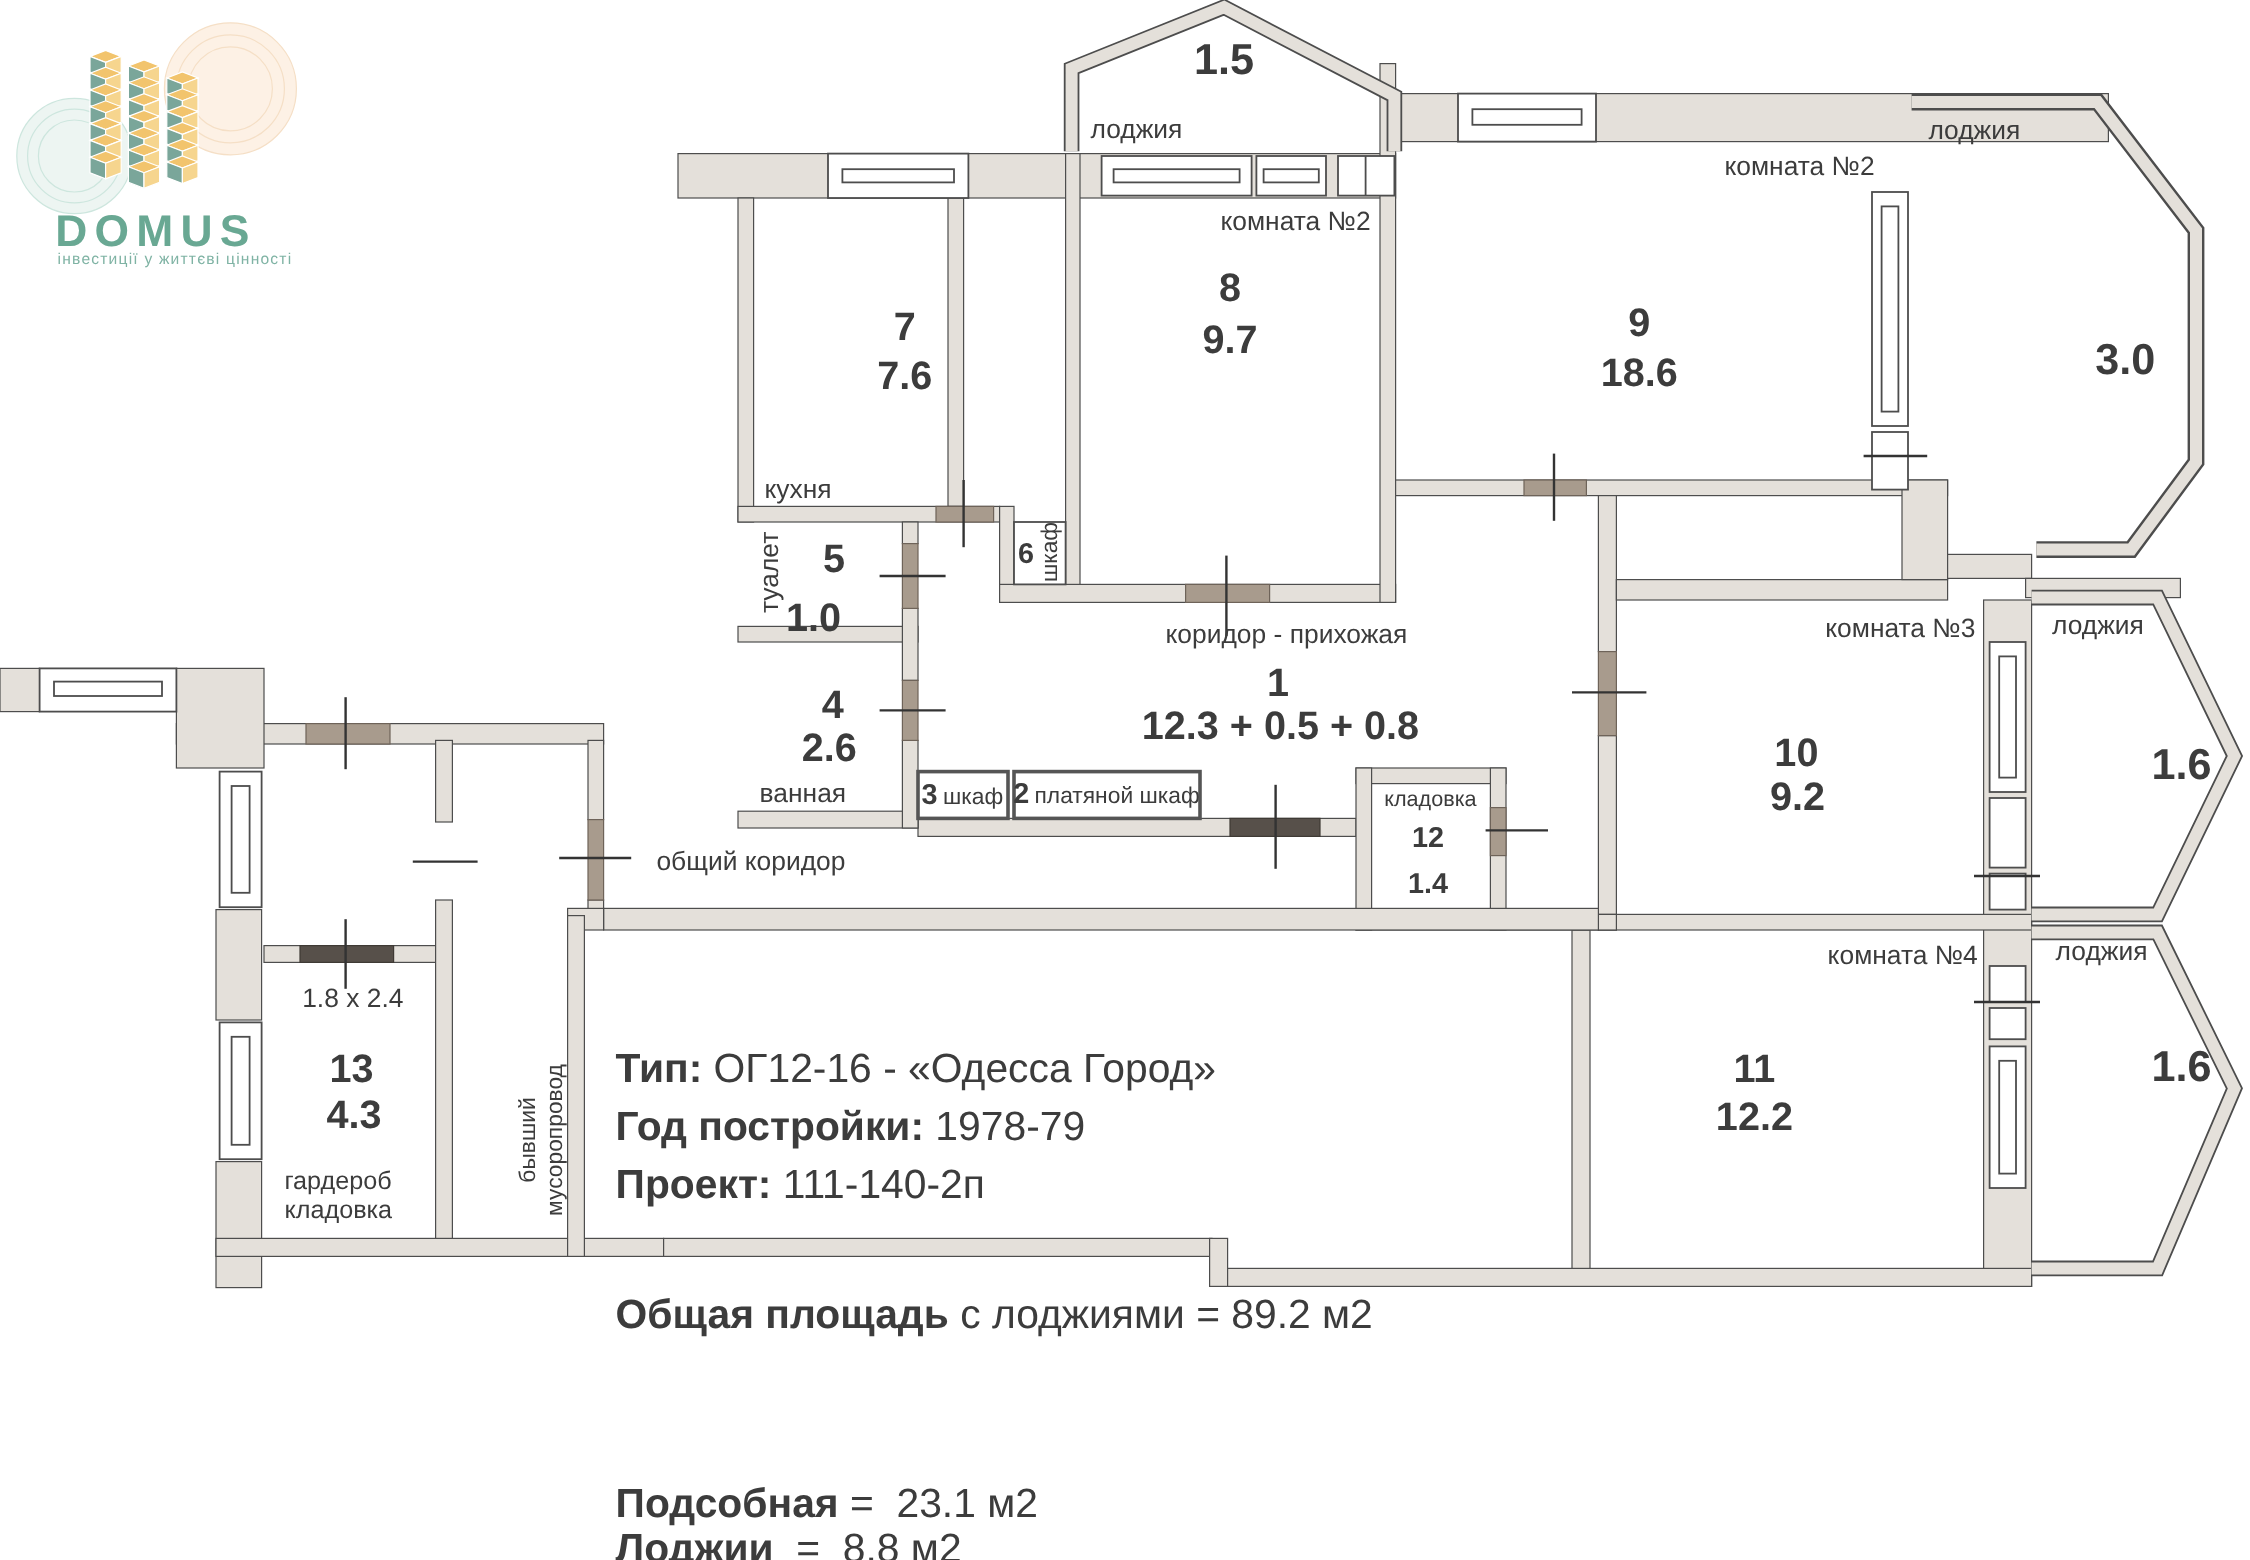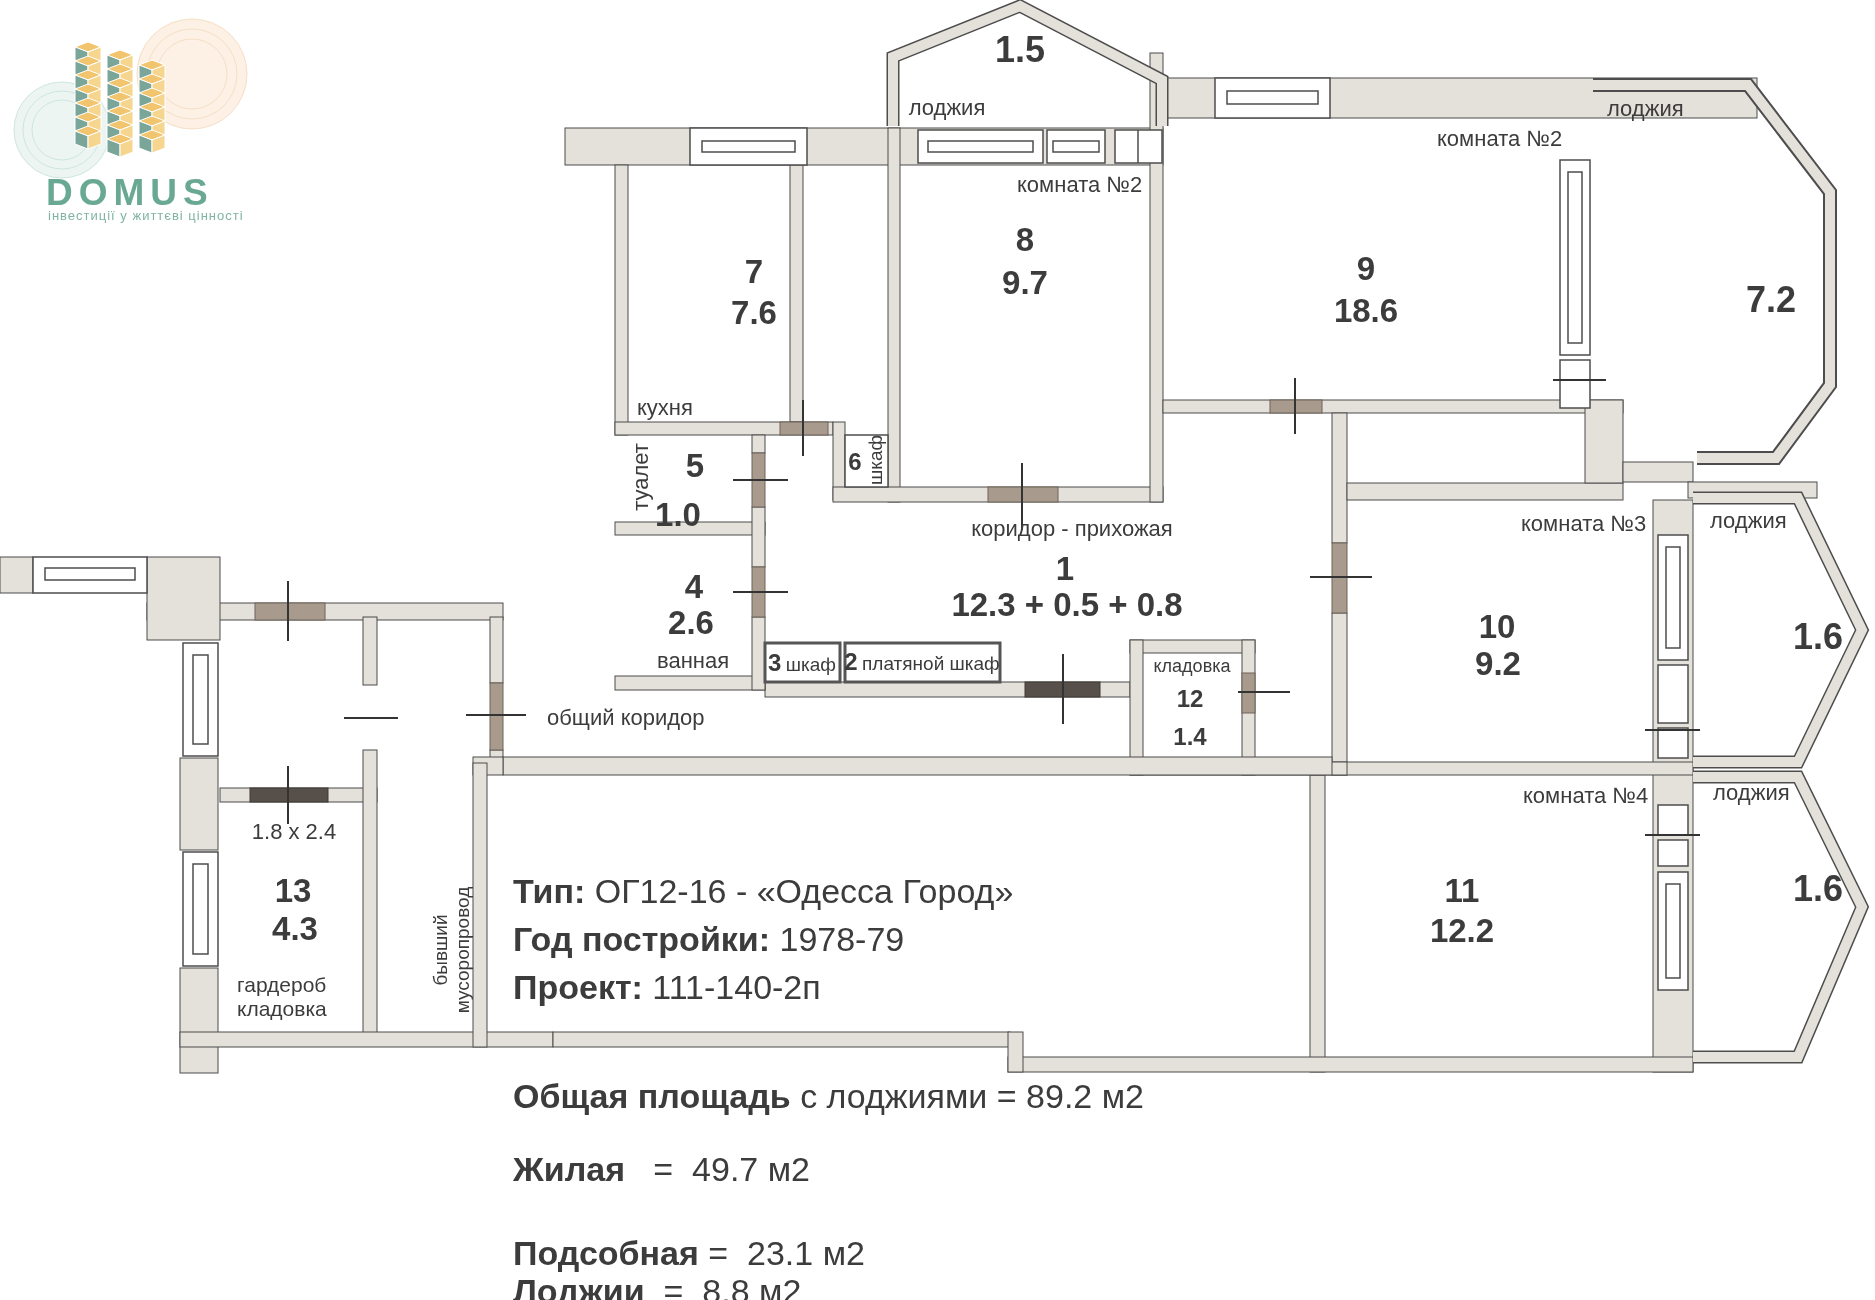--- a/index.html
+++ b/index.html
@@ -223,29 +223,29 @@
 
   <div class="lbl name" style="left:1017px;top:172px;">комната №2</div>
   <div class="lbl num center" style="left:1025px;top:240px;">8</div>
   <div class="lbl num center" style="left:1025px;top:283px;">9.7</div>
 
   <div class="lbl name" style="left:1437px;top:126px;">комната №2</div>
   <div class="lbl num center" style="left:1366px;top:269px;">9</div>
   <div class="lbl num center" style="left:1366px;top:311px;">18.6</div>
 
   <div class="lbl name" style="left:1607px;top:96px;">лоджия</div>
-  <div class="lbl num36 center" style="left:1771px;top:300px;">7.2</div>
+  <div class="lbl num36 center" style="left:1771px;top:300px;">3.0</div>
 
   <div class="lbl name rot" style="left:641px;top:477px;">туалет</div>
   <div class="lbl num center" style="left:695px;top:466px;">5</div>
   <div class="lbl num center" style="left:678px;top:501px;margin-top:14px;">1.0</div>
 
   <div class="lbl num center" style="left:694px;top:587px;">4</div>
   <div class="lbl num center" style="left:691px;top:623px;">2.6</div>
-  <div class="lbl name" style="left:633px;top:648px;margin-left:24px;">ванная</div>
+  <div class="lbl name" style="left:633px;top:648px;">ванная</div>
 
   <div class="lbl boxnum center" style="left:855px;top:462px;">6</div>
   <div class="lbl boxlbl rot" style="left:876px;top:460px;">шкаф</div>
 
   <div class="lbl name center" style="left:1072px;top:529px;">коридор - прихожая</div>
   <div class="lbl num center" style="left:1065px;top:569px;">1</div>
   <div class="lbl num center" style="left:1067px;top:605px;">12.3 + 0.5 + 0.8</div>
 
   <div class="lbl center" style="left:802px;top:663px;">
     <span class="boxnum">3</span>
@@ -293,23 +293,20 @@
   <div class="lbl info" style="left:513px;top:920px;">
     <b>Год постройки:</b><span class="pre"> 1978-79</span>
   </div>
   <div class="lbl info" style="left:513px;top:968px;">
     <b>Проект:</b><span class="pre"> 111-140-2п</span>
   </div>
 
   <div class="lbl info" style="left:513px;top:1077px;">
     <b>Общая площадь</b><span class="pre"> с лоджиями = 89.2 м2</span>
   </div>
-  <div class="lbl info" style="left:513px;top:1150px;">
-    <b>Жилая</b><span class="pre">   =  49.7 м2</span>
-  </div>
   <div class="lbl info" style="left:513px;top:1234px;">
     <b>Подсобная</b><span class="pre"> =  23.1 м2</span>
   </div>
   <div class="lbl info" style="left:513px;top:1272px;">
     <b>Лоджии</b><span class="pre">  =  8.8 м2</span>
   </div>
 
 </div>
 
 </body></html>

